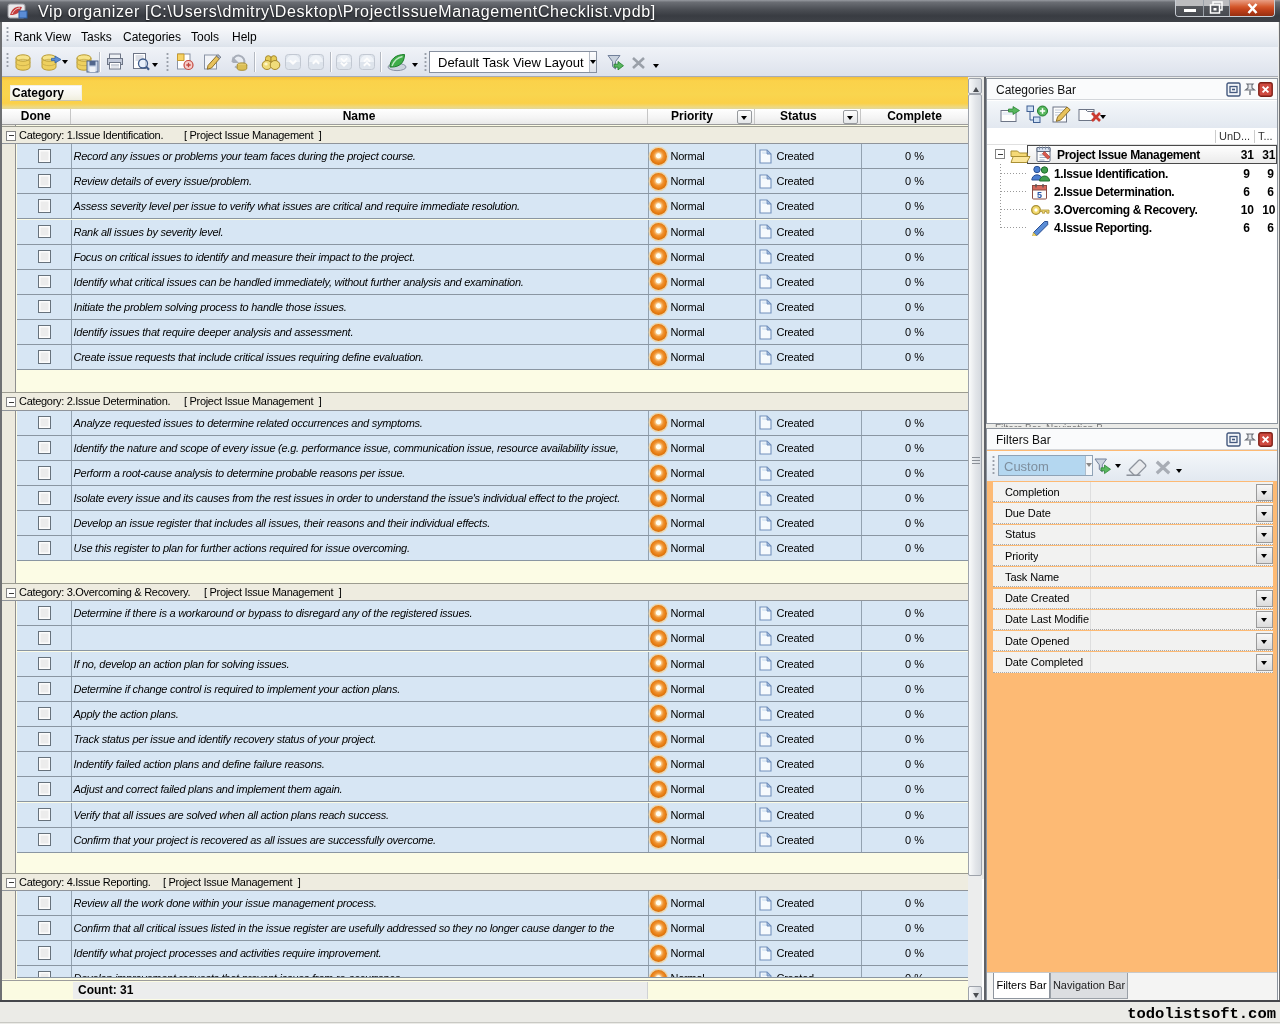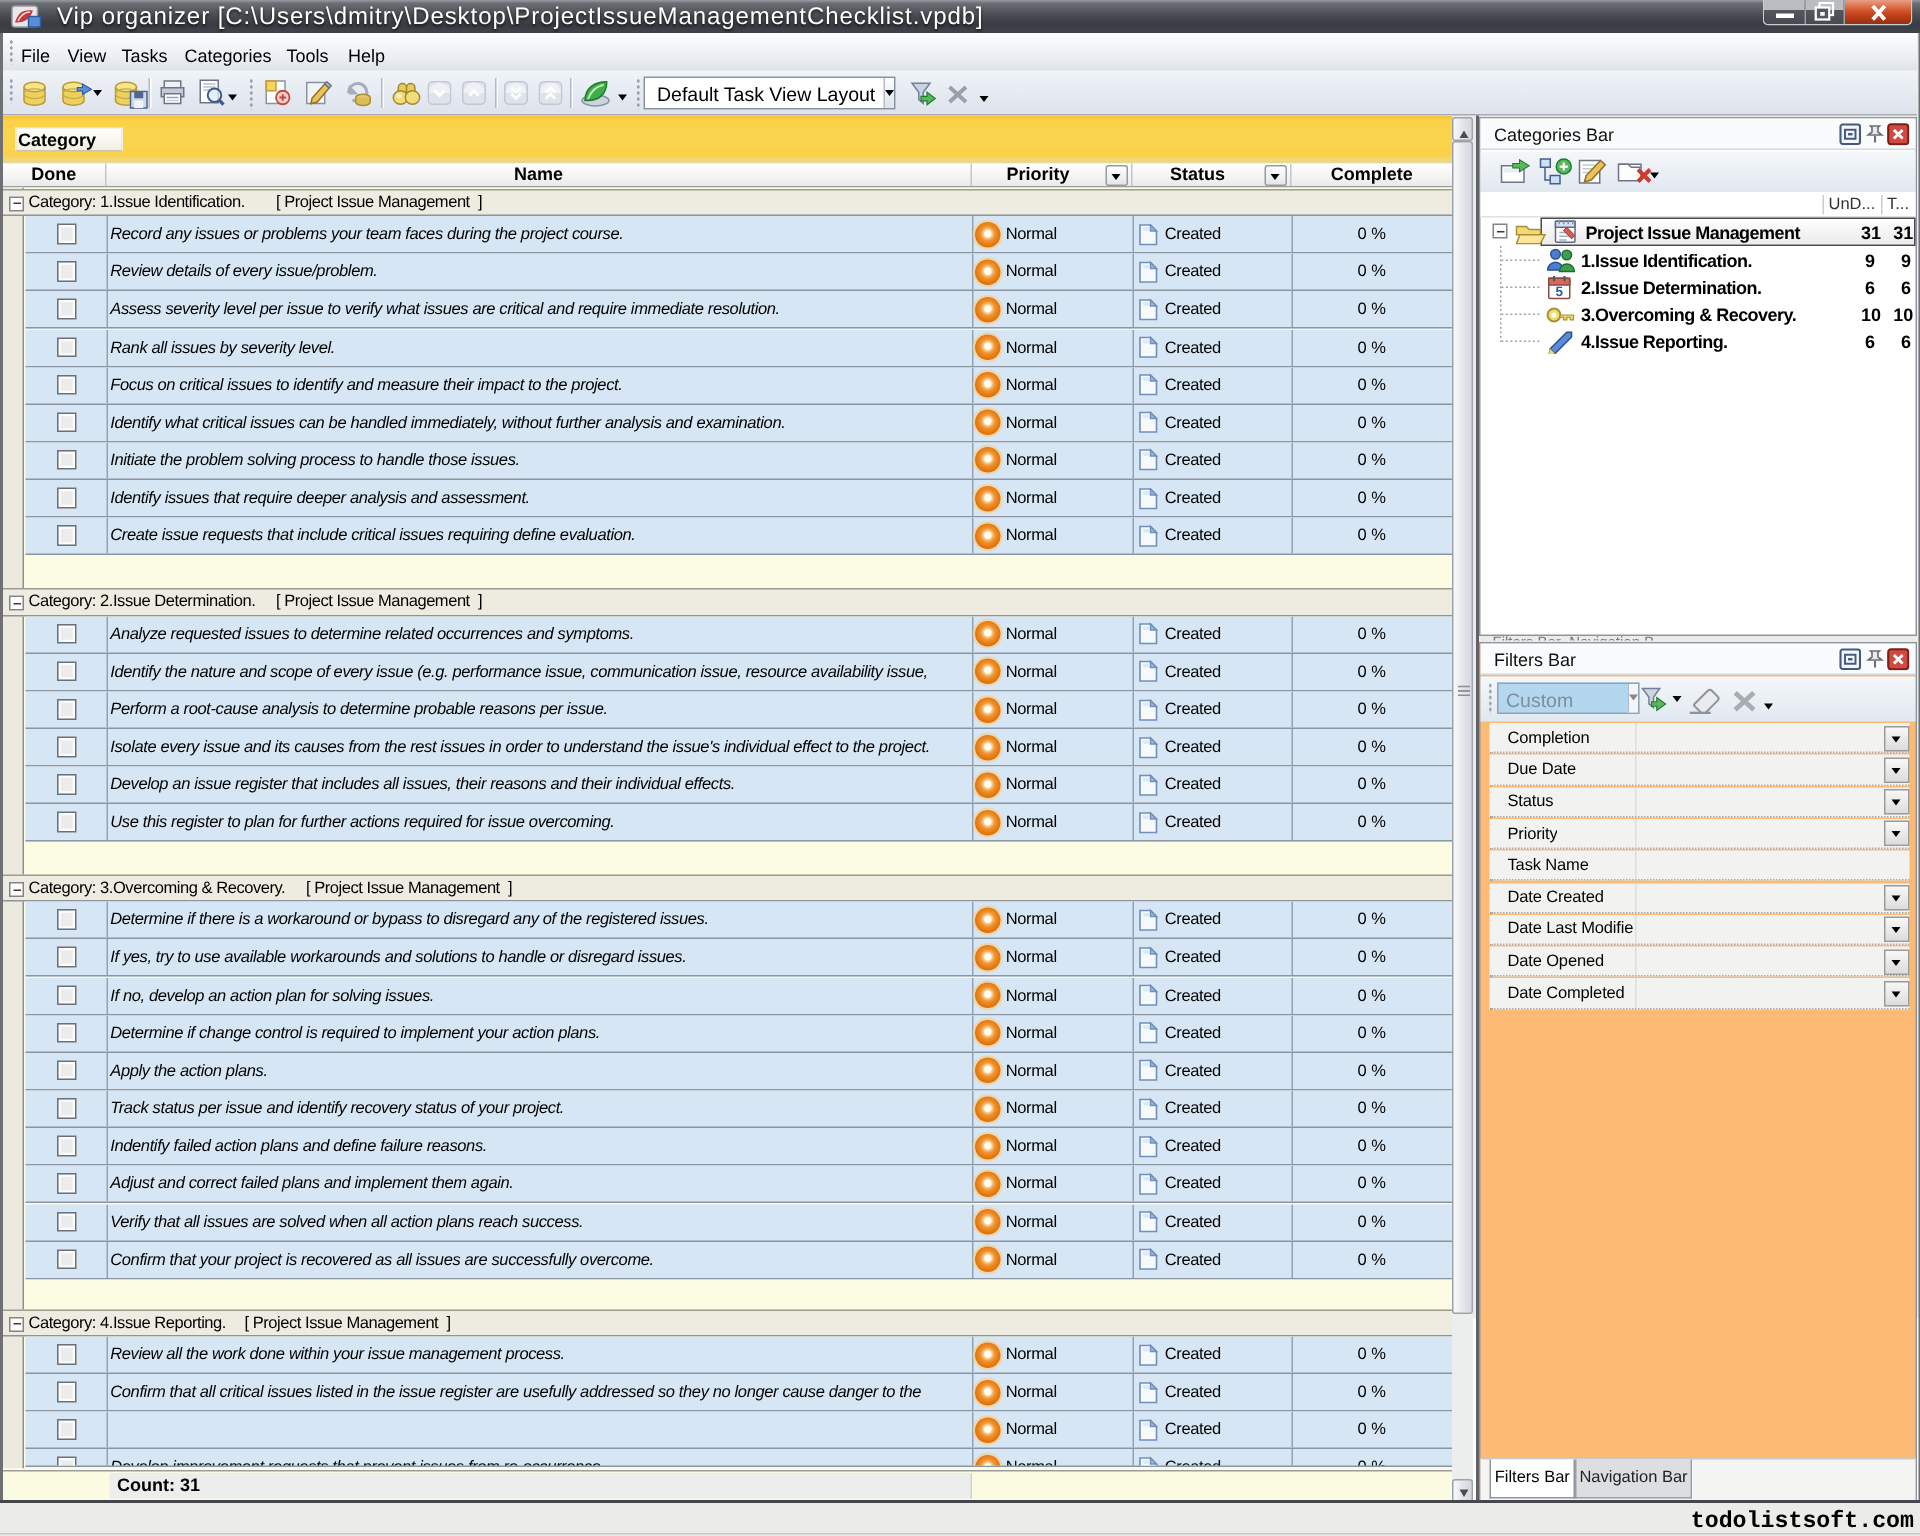--- a/index.html
+++ b/index.html
@@ -88,21 +88,21 @@
         </div>
       <div style="flex:1;height:17px;background:linear-gradient(#e99f85 0,#d4572b 40%,#c0401a 60%,#8f2c10);position:relative">
           <svg style="position:absolute;left:16px;top:2px" width="13" height="13" viewBox="0 0 13 13">
             <path d="M2.5 2 L10.5 11 M10.5 2 L2.5 11" stroke="#fff" stroke-width="2.6"></path>
           </svg>
         </div>
     </div>
   </div>
   <div id="menubar">
     <div class="grip1"></div>
-    <div class="mitem" style="left:12px">File</div>
+    <div class="mitem" style="left:12px">Rank</div>
     <div class="mitem" style="left:43px">View</div>
     <div class="mitem" style="left:79px">Tasks</div>
     <div class="mitem" style="left:121px">Categories</div>
     <div class="mitem" style="left:189px">Tools</div>
     <div class="mitem" style="left:230px">Help</div>
   </div>
   <div id="toolbar">
     <div class="grip1" style="top:5px"></div>
     <svg class="abs" style="left:12px;top:6px" width="24" height="20" viewBox="0 0 24 20">
         <path d="M2 5 v9 a7 3.2 0 0 0 14 0 v-9" fill="#eed05e" stroke="#b89b37"></path>
@@ -523,21 +523,20 @@
           </svg>
           <div class="ptx" style="left:759.5px">Created</div>
           <div class="comp" style="left:844px;width:107px">0 %</div>
         </div>
 <div class="row" style="top:501.4px;height:25.1px">
           <div class="cb" style="left:20.5px;top:5.1px"></div>
           <div class="vb" style="left:53.6px"></div>
           <div class="vb" style="left:631.4px"></div>
           <div class="vb" style="left:737.7px"></div>
           <div class="vb" style="left:844.0px"></div>
-          <div class="nm">If yes, try to use available workarounds and solutions to handle or disregard issues.</div>
           <div class="ball" style="left:633px;top:3.6px"></div>
           <div class="ptx" style="left:653.5px">Normal</div>
           <svg class="abs" style="left:742.4px;top:4.6px" width="13" height="15" viewBox="0 0 13 15">
             <path d="M1 1 h7 l4 4 v9 h-11 z" fill="#f6fafd" stroke="#7290bc" stroke-width="1.1"></path>
             <path d="M8 1 l4 4 h-4 z" fill="#9db9dd" stroke="#7290bc"></path>
             <path d="M2.5 2.5 h4.5 v2.5 h-3.5 z" fill="#dce9f6"></path>
           </svg>
           <div class="ptx" style="left:759.5px">Created</div>
           <div class="comp" style="left:844px;width:107px">0 %</div>
         </div>
@@ -718,20 +717,21 @@
           </svg>
           <div class="ptx" style="left:759.5px">Created</div>
           <div class="comp" style="left:844px;width:107px">0 %</div>
         </div>
 <div class="row" style="top:816.3px;height:25.1px">
           <div class="cb" style="left:20.5px;top:5.1px"></div>
           <div class="vb" style="left:53.6px"></div>
           <div class="vb" style="left:631.4px"></div>
           <div class="vb" style="left:737.7px"></div>
           <div class="vb" style="left:844.0px"></div>
+          <div class="nm">Identify what project processes and activities require improvement.</div>
           <div class="ball" style="left:633px;top:3.6px"></div>
           <div class="ptx" style="left:653.5px">Normal</div>
           <svg class="abs" style="left:742.4px;top:4.6px" width="13" height="15" viewBox="0 0 13 15">
             <path d="M1 1 h7 l4 4 v9 h-11 z" fill="#f6fafd" stroke="#7290bc" stroke-width="1.1"></path>
             <path d="M8 1 l4 4 h-4 z" fill="#9db9dd" stroke="#7290bc"></path>
             <path d="M2.5 2.5 h4.5 v2.5 h-3.5 z" fill="#dce9f6"></path>
           </svg>
           <div class="ptx" style="left:759.5px">Created</div>
           <div class="comp" style="left:844px;width:107px">0 %</div>
         </div>

